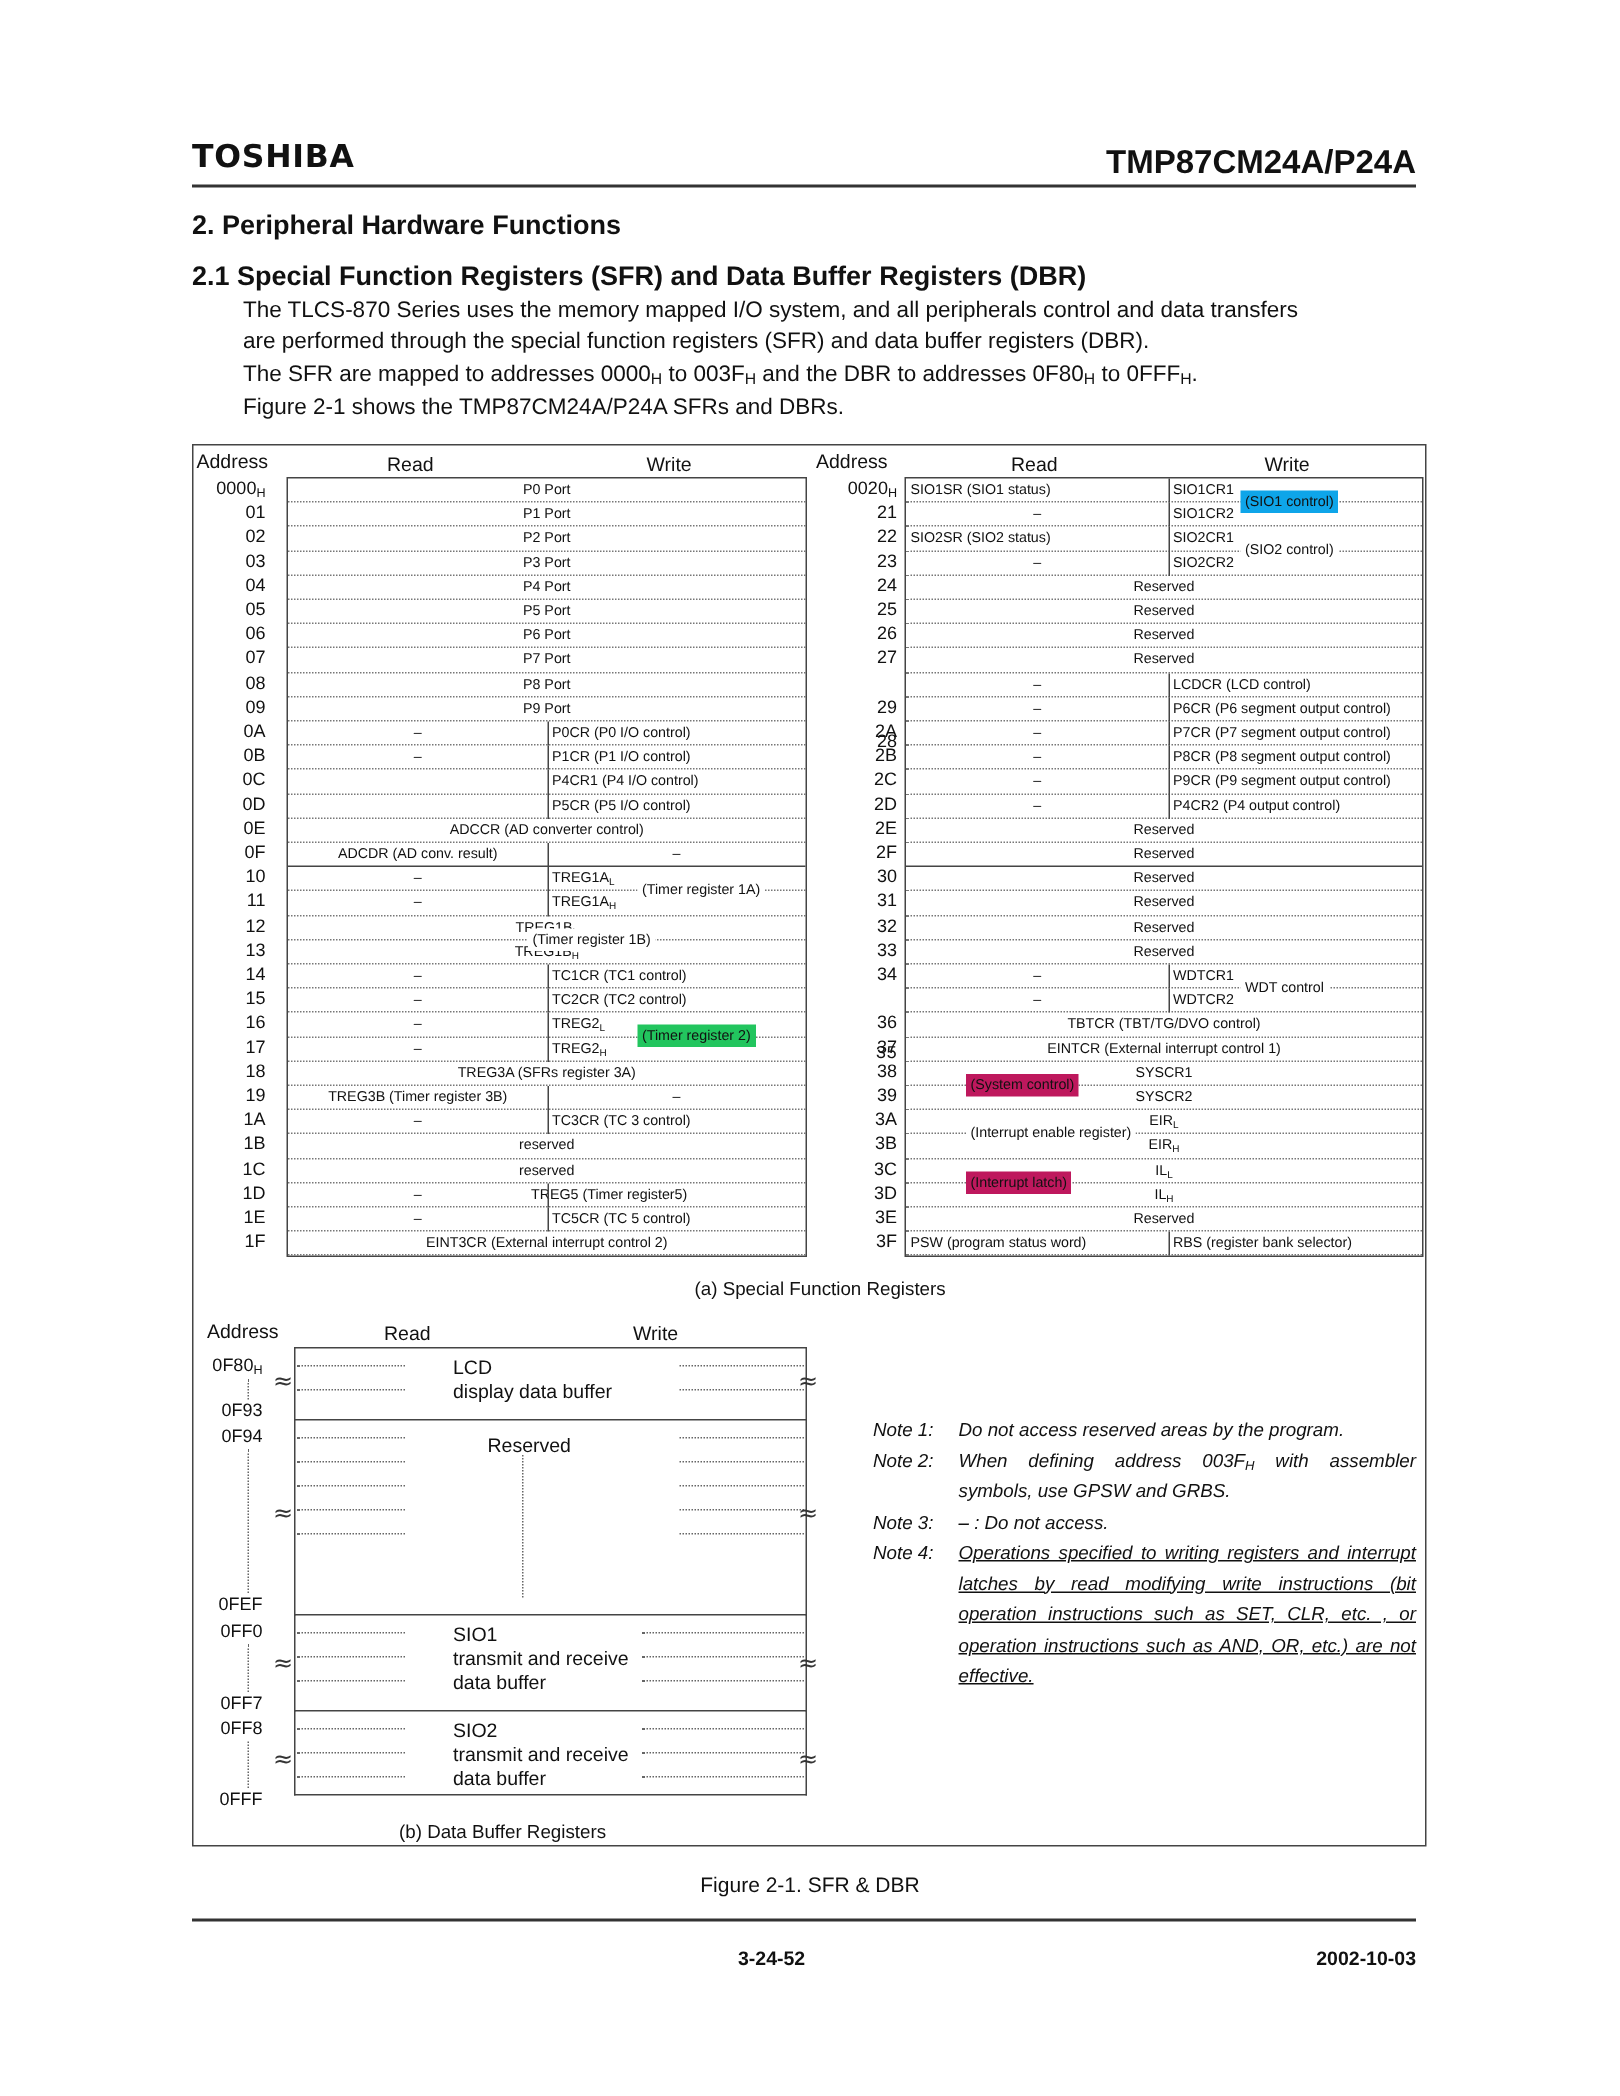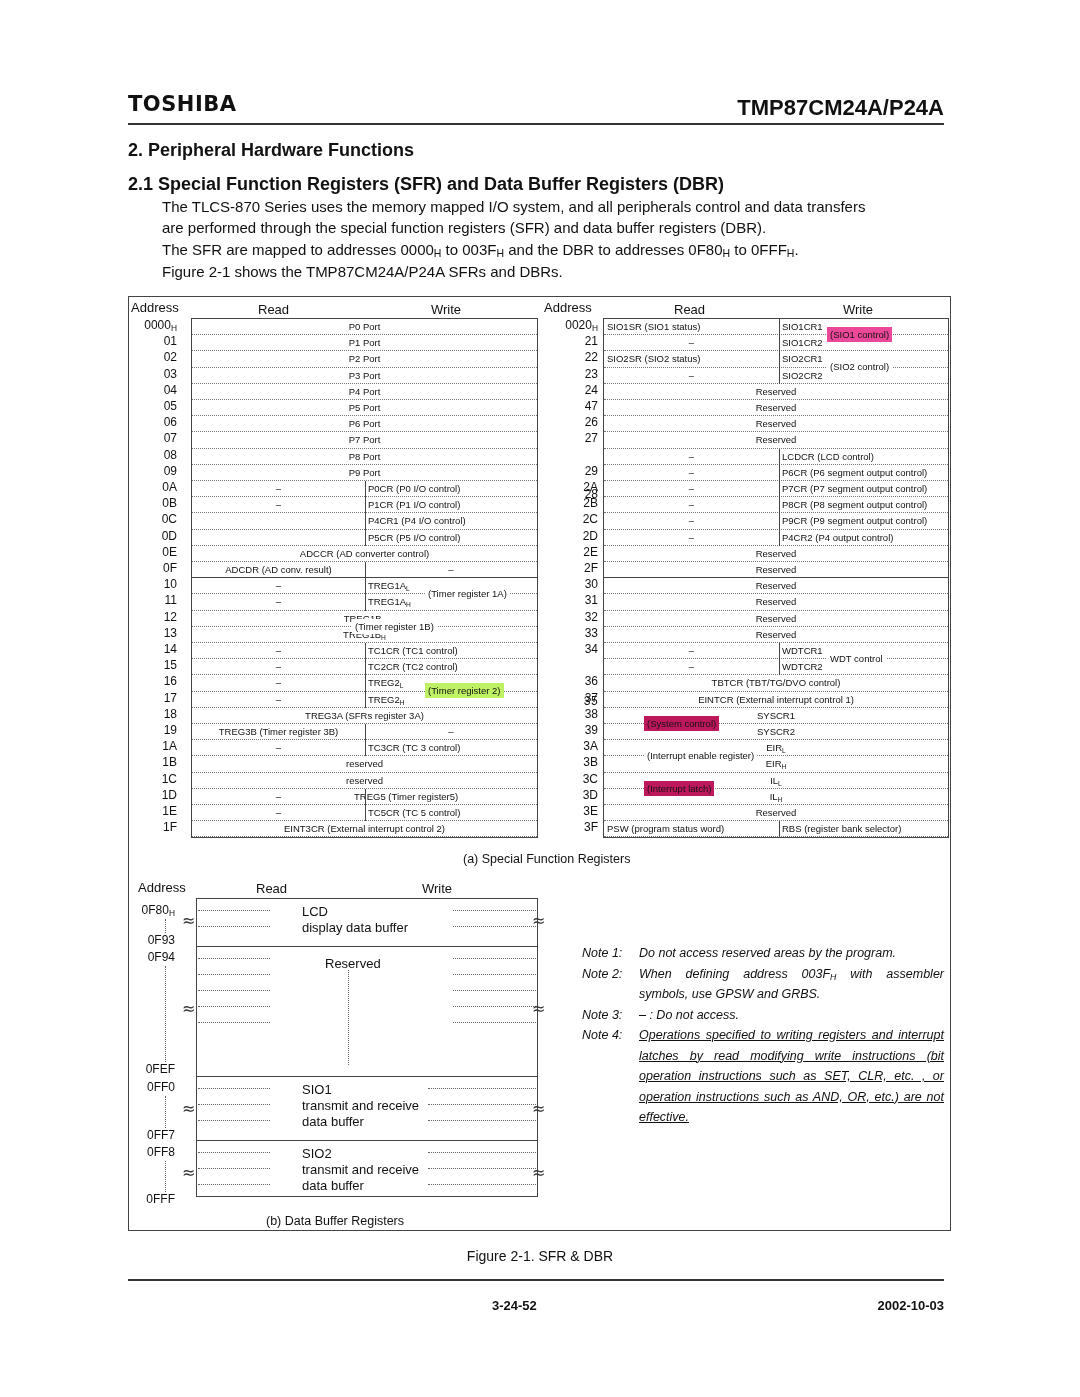--- a/index.html
+++ b/index.html
@@ -147,21 +147,21 @@
     </div>
     <div class="row" style="top: 340.2px;">
       <div class="cell c" style="left: 0px; width: 173px;">–</div>
       <div class="cell" style="left: 176px;">TC2CR (TC2 control)</div>
       <div class="vline" style="left: 173px; top: 0px; height: 16.2px;"></div>
     </div>
     <div class="row" style="top: 356.4px;">
       <div class="cell c" style="left: 0px; width: 173px;">–</div>
       <div class="cell" style="left: 176px;">TREG2<sub>L</sub></div>
       <div class="vline" style="left: 173px; top: 0px; height: 16.2px;"></div>
-      <div class="cell" style="top: 8px; left: 233px; background: #bef264; padding: 0px 3px; z-index: 2;">(Timer register 2)</div>
+      <div class="cell" style="top: 8px; left: 233px; background: #22c55e; padding: 0px 3px; z-index: 2;">(Timer register 2)</div>
     </div>
     <div class="row" style="top: 372.6px;">
       <div class="cell c" style="left: 0px; width: 173px;">–</div>
       <div class="cell" style="left: 176px;">TREG2<sub>H</sub></div>
       <div class="vline" style="left: 173px; top: 0px; height: 16.2px;"></div>
     </div>
     <div class="row" style="top: 388.8px;">
       <div class="cell c" style="left: 0px; right: 0px;">TREG3A (SFRs register 3A)</div>
     </div>
     <div class="row" style="top: 405px;">
@@ -193,21 +193,21 @@
     <div class="row" style="top: 502.2px;">
       <div class="cell c" style="left: 0px; right: 0px;">EINT3CR (External interrupt control 2)</div>
     </div>
   </div>
 
 <div class="abs tbl" id="sfr-right" style="left:603px;top:318px;width:346px;height:520px">
     <div class="row" style="top: 0px;">
       <div class="cell" style="left: 3px;">SIO1SR (SIO1 status)</div>
       <div class="cell" style="left: 178px;">SIO1CR1</div>
       <div class="vline" style="left: 175px; top: 0px; height: 16.2px;"></div>
-      <div class="cell" style="top: 8px; left: 223px; background: #ec4899; padding: 0px 3px; z-index: 2;">(SIO1 control)</div>
+      <div class="cell" style="top: 8px; left: 223px; background: #0ea5e9; padding: 0px 3px; z-index: 2;">(SIO1 control)</div>
     </div>
     <div class="row" style="top: 16.2px;">
       <div class="cell c" style="left: 0px; width: 175px;">–</div>
       <div class="cell" style="left: 178px;">SIO1CR2</div>
       <div class="vline" style="left: 175px; top: 0px; height: 16.2px;"></div>
     </div>
     <div class="row" style="top: 32.4px;">
       <div class="cell" style="left: 3px;">SIO2SR (SIO2 status)</div>
       <div class="cell" style="left: 178px;">SIO2CR1</div>
       <div class="vline" style="left: 175px; top: 0px; height: 16.2px;"></div>
@@ -388,21 +388,21 @@
 <div class="addr" style="left: 127px; top: 755.4px;">1B</div>
 <div class="addr" style="left: 127px; top: 771.6px;">1C</div>
 <div class="addr" style="left: 127px; top: 787.8px;">1D</div>
 <div class="addr" style="left: 127px; top: 804px;">1E</div>
 <div class="addr" style="left: 127px; top: 820.2px;">1F</div>
 <div class="addr" style="left: 548px; top: 318px;">0020<sub>H</sub></div>
 <div class="addr" style="left: 548px; top: 334.2px;">21</div>
 <div class="addr" style="left: 548px; top: 350.4px;">22</div>
 <div class="addr" style="left: 548px; top: 366.6px;">23</div>
 <div class="addr" style="left: 548px; top: 382.8px;">24</div>
-<div class="addr" style="left: 548px; top: 399px;">47</div>
+<div class="addr" style="left: 548px; top: 399px;">25</div>
 <div class="addr" style="left: 548px; top: 415.2px;">26</div>
 <div class="addr" style="left: 548px; top: 431.4px;">27</div>
 <div class="addr" style="left: 548px; top: 447.6px; margin-top: 39px;">28</div>
 <div class="addr" style="left: 548px; top: 463.8px;">29</div>
 <div class="addr" style="left: 548px; top: 480px;">2A</div>
 <div class="addr" style="left: 548px; top: 496.2px;">2B</div>
 <div class="addr" style="left: 548px; top: 512.4px;">2C</div>
 <div class="addr" style="left: 548px; top: 528.6px;">2D</div>
 <div class="addr" style="left: 548px; top: 544.8px;">2E</div>
 <div class="addr" style="left: 548px; top: 561px;">2F</div>

